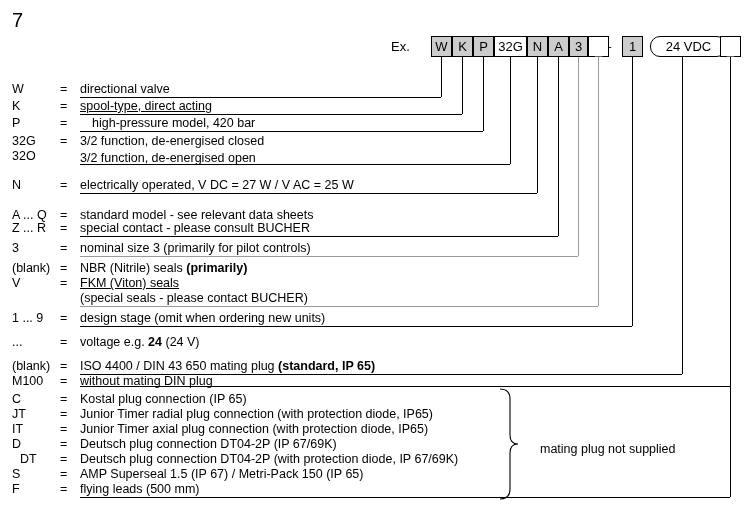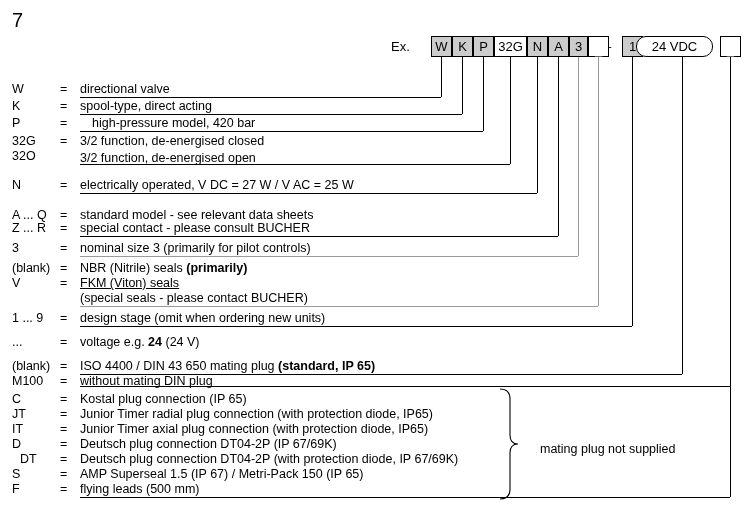--- a/index.html
+++ b/index.html
@@ -86,31 +86,31 @@
   <div id="boxes">
       <div class="codebox shaded" style="left: 431px; width: 21px;">W</div>
       <div class="codebox shaded" style="left: 452px; width: 21px;">K</div>
       <div class="codebox shaded" style="left: 473px; width: 21px;">P</div>
       <div class="codebox" style="left: 494px; width: 33px;">32G</div>
       <div class="codebox shaded" style="left: 527px; width: 21px;">N</div>
       <div class="codebox shaded" style="left: 548px; width: 21px;">A</div>
       <div class="codebox shaded" style="left: 569px; width: 19px;">3</div>
       <div class="codebox blankbox" style="left: 588px; width: 21px;"><span class="u">_</span></div>
       <div class="codebox shaded" style="left: 622px; width: 21px;">1</div>
-      <div class="codebox" style="left: 636px; width: 77px; border-radius: 10px;">24 VDC</div>
+      <div class="codebox" style="left: 650px; width: 77px; border-radius: 10px;">24 VDC</div>
       <div class="codebox blankbox" style="left: 720px; width: 21px;"><span class="u">_</span></div>
     </div>
 
   <div id="rows">
       <div class="lab" style="top: 82px;">W</div>
       <div class="eq" style="top: 82px;">=</div>
       <div class="txt" style="top: 82px;">directional valve</div>
       <div class="lab" style="top: 99px;">K</div>
       <div class="eq" style="top: 99px;">=</div>
-      <div class="txt" style="top: 99px;">spool-type, direct acting</div>
+      <div class="txt" style="top: 99px; text-decoration: underline;">spool-type, direct acting</div>
       <div class="lab" style="top: 116px;">P</div>
       <div class="eq" style="top: 116px;">=</div>
       <div class="txt" style="top: 116px; padding-left: 12px;">high-pressure model, 420 bar</div>
       <div class="lab" style="top: 134px;">32G</div>
       <div class="eq" style="top: 134px;">=</div>
       <div class="txt" style="top: 134px;">3/2 function, de-energised closed</div>
       <div class="lab" style="top: 149px;">32O</div>
       <div class="txt" style="top: 151px;">3/2 function, de-energised open</div>
       <div class="lab" style="top: 178px;">N</div>
       <div class="eq" style="top: 178px;">=</div>

